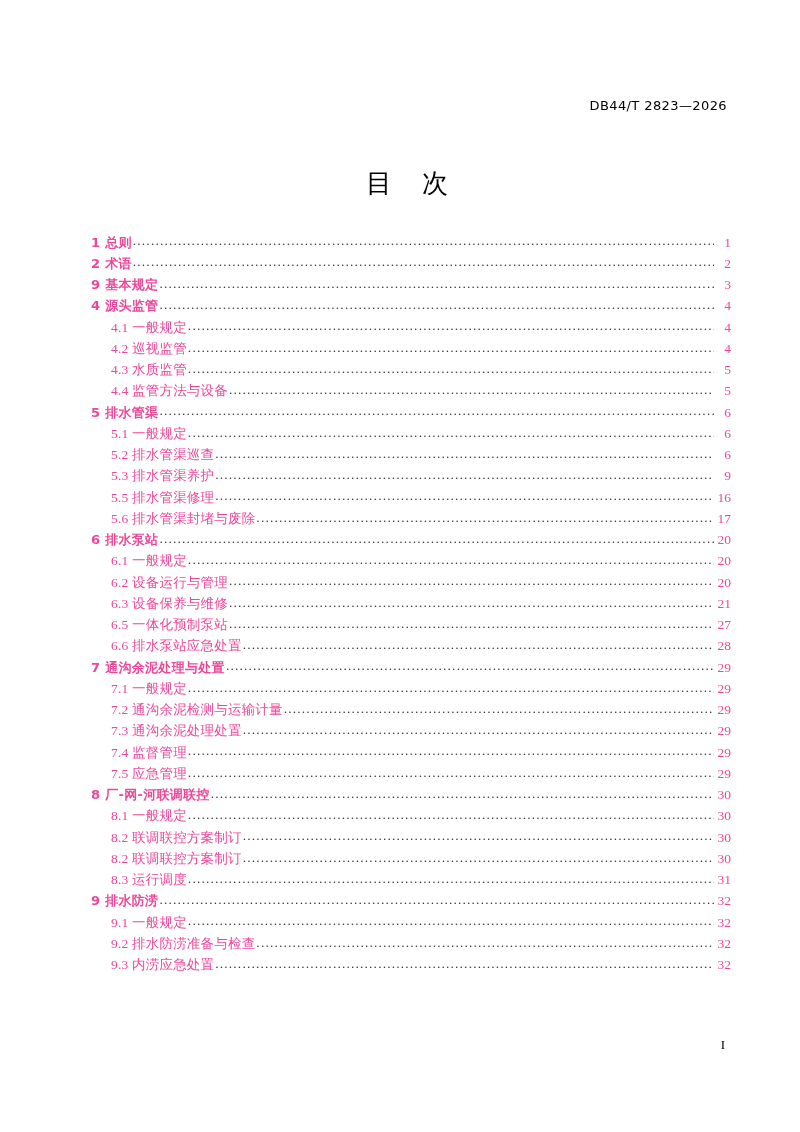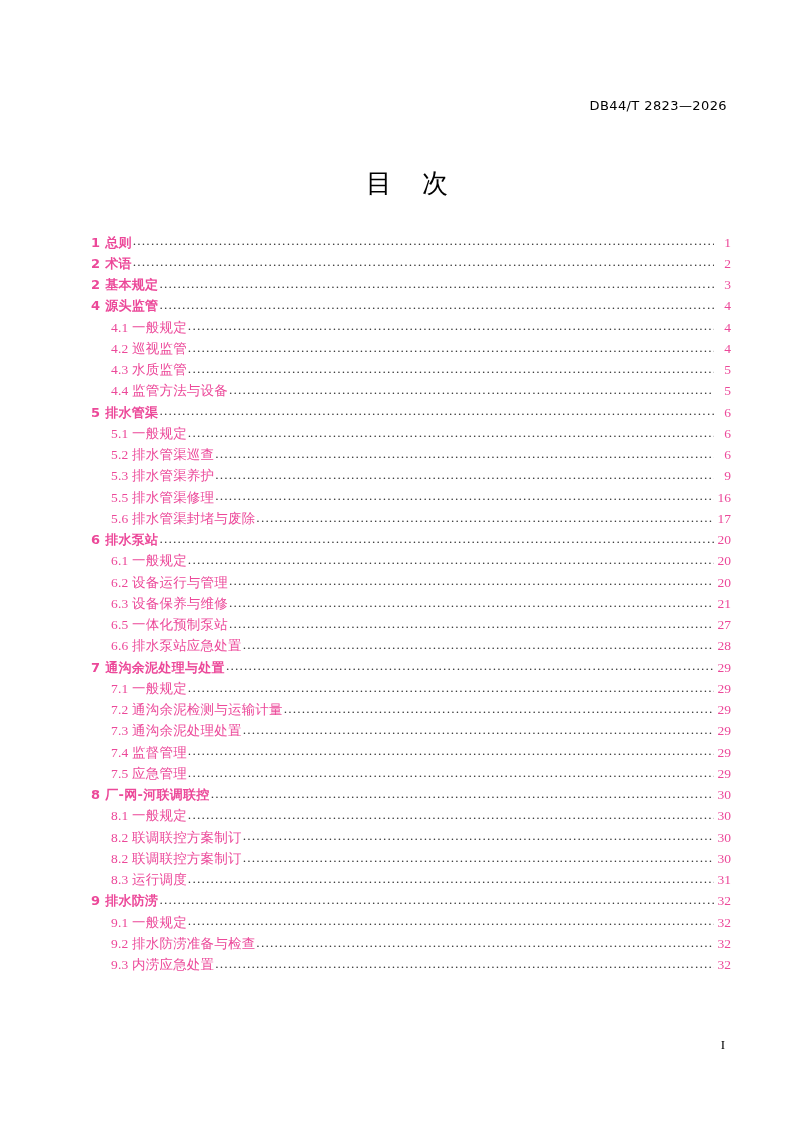--- a/index.html
+++ b/index.html
@@ -129,21 +129,21 @@
         <span class="label">1 总则</span>
         <span class="leader"></span>
         <span class="pageno">1</span>
       </div>
       <div class="toc-row lvl1">
         <span class="label">2 术语</span>
         <span class="leader"></span>
         <span class="pageno">2</span>
       </div>
       <div class="toc-row lvl1">
-        <span class="label">2 基本规定</span>
+        <span class="label">9 基本规定</span>
         <span class="leader"></span>
         <span class="pageno">3</span>
       </div>
       <div class="toc-row lvl1">
         <span class="label">4 源头监管</span>
         <span class="leader"></span>
         <span class="pageno">4</span>
       </div>
       <div class="toc-row lvl2">
         <span class="label">4.1 一般规定</span>

